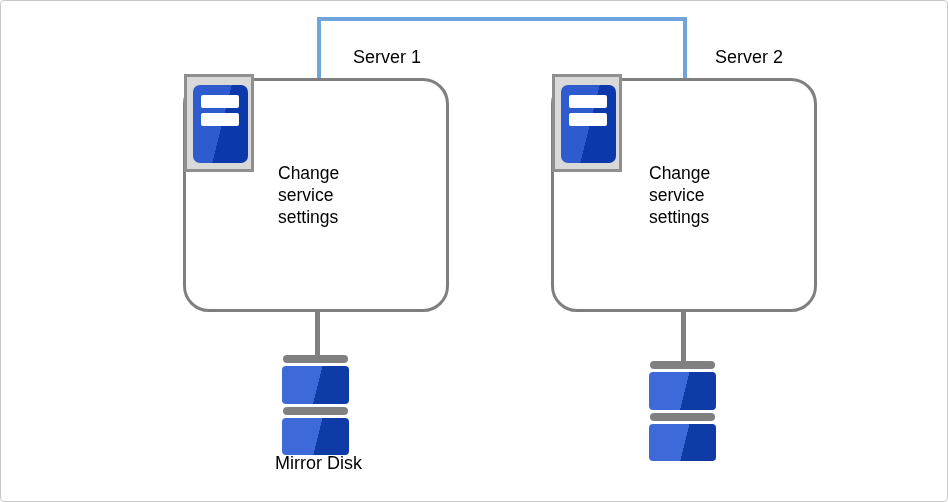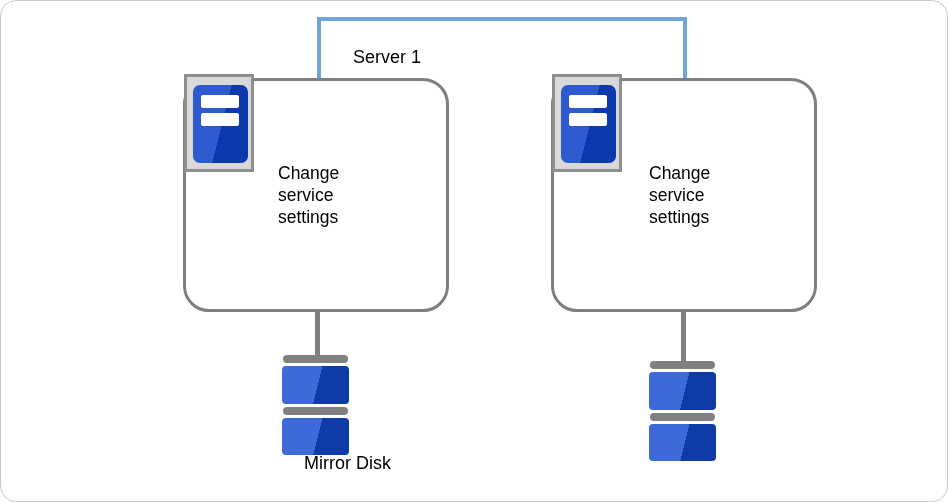--- a/index.html
+++ b/index.html
@@ -4,21 +4,21 @@
 <style>
   * { margin: 0; padding: 0; box-sizing: border-box; }
   html, body { background: #ffffff; font-family: "Liberation Sans", sans-serif; }
 
   .canvas {
     position: relative;
     width: 948px;
     height: 502px;
     background: #ffffff;
     border: 1px solid #c9c9c9;
-    border-radius: 16px;
+    border-radius: 4px;
     overflow: hidden;
   }
 
   
   .interconnect {
     position: absolute;
     left: 316px;
     top: 16px;
     width: 370px;
     height: 61px;
@@ -124,33 +124,34 @@
       var(--disk-blue-light, #3D6AD8) 53%,
       var(--disk-blue-dark, #0E3BA5) 53%);
   }
   .disk-platter:last-child { height: 37px; margin-bottom: 0; }
 
   .disk-label {
     position: absolute;
     left: 245px;
     top: 452px;
     width: 145px;
-    text-align: right;
+    text-align: center;
     font-size: 18px;
     color: #000;
   }
 </style>
 </head>
 <body>
 
 <div class="canvas">
 
   <div class="interconnect"></div>
 
   <div class="server-label label-1">Server 1</div>
+  <div class="server-label label-2">Server 2</div>
 
   <div class="server-box box-1"></div>
   <div class="icon-plate plate-1">
     <div class="tower">
       <div class="tower-bar bar-a"></div>
       <div class="tower-bar bar-b"></div>
     </div>
   </div>
   <div class="body-text text-1">Change
 service

